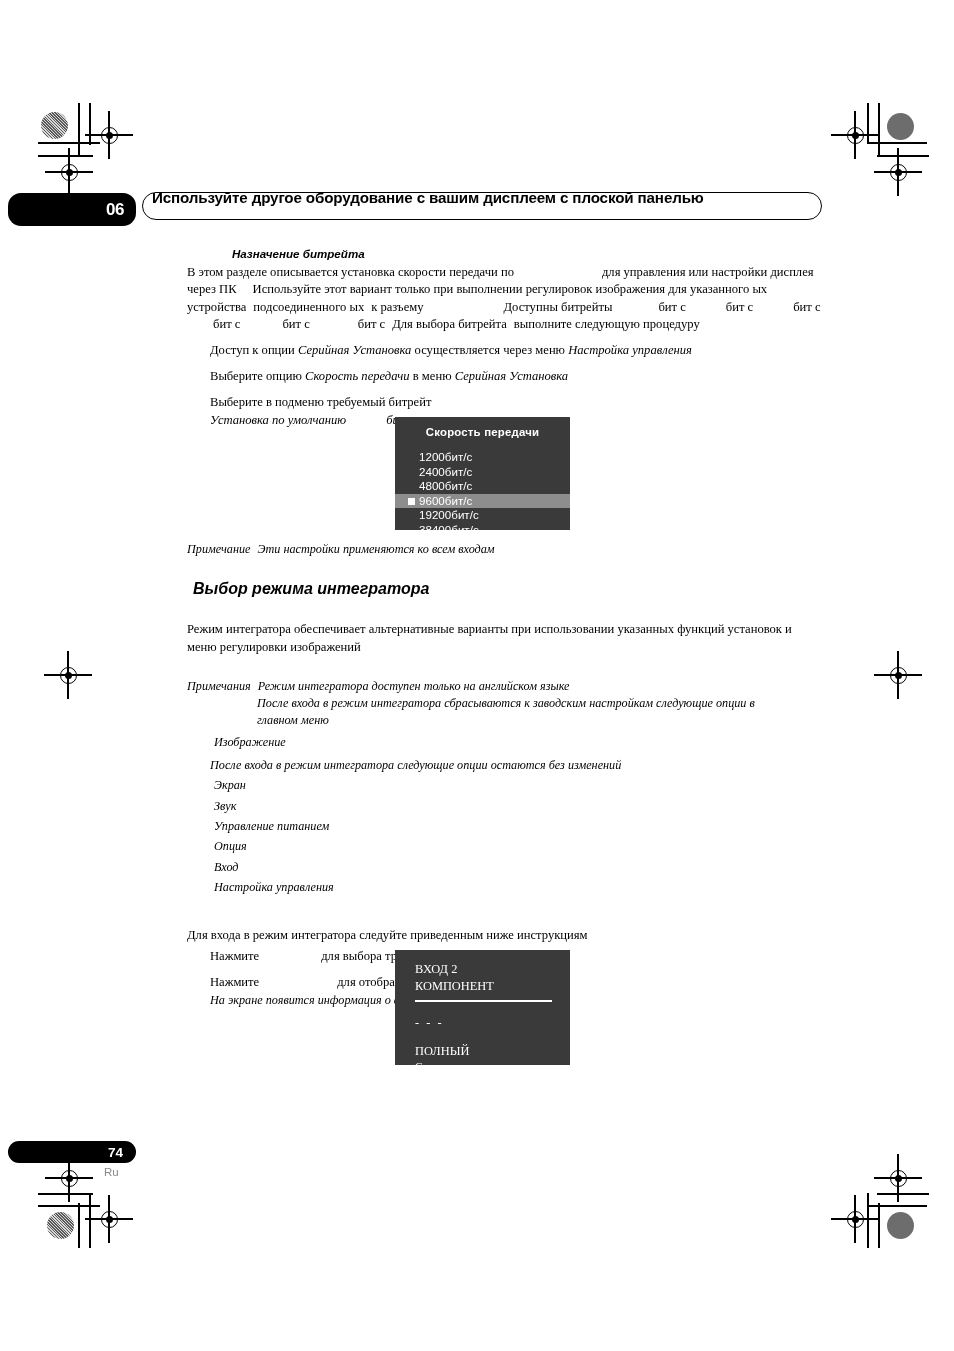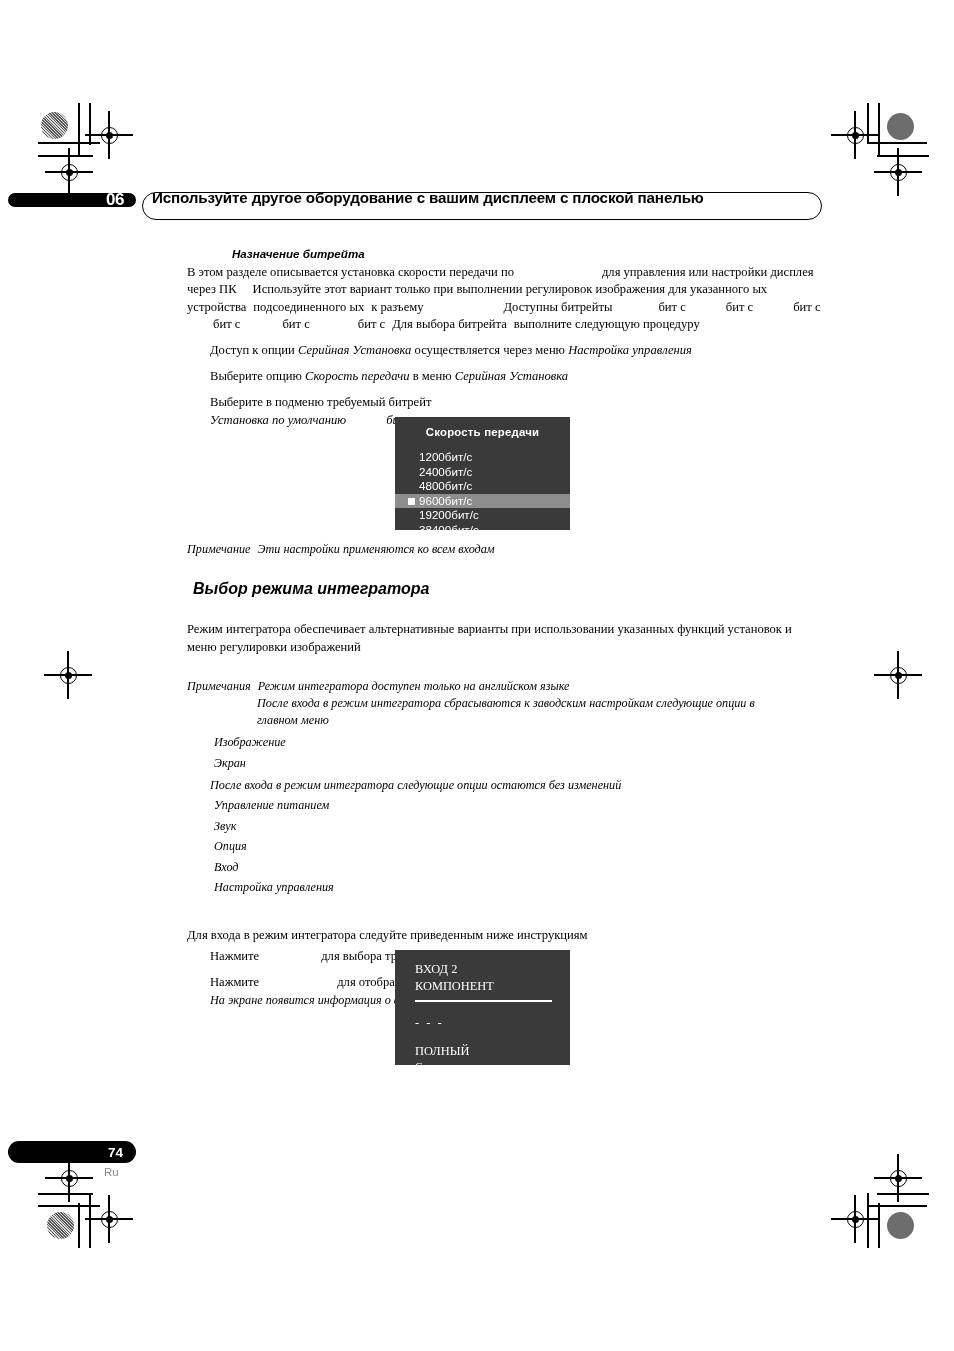--- a/index.html
+++ b/index.html
@@ -74,21 +74,21 @@
   }
 
   .crop-l { position: absolute; background: #000; }
 
   
   .chapter-bar {
     position: absolute;
     left: 8px;
     top: 193px;
     width: 128px;
-    height: 14px;
+    height: 33px;
     background: #000;
     border-radius: 13px;
     z-index: 5;
   }
   .chapter-num {
     position: absolute;
     right: 12px;
     top: 50%;
     transform: translateY(-50%);
     color: #fff;
@@ -432,26 +432,26 @@
 
   <div class="spacer-lg"></div>
 
   <div class="note">
     <span>Примечания</span><span class="gap" style="width:7px"></span><span>Режим интегратора доступен только на английском языке</span><br>
     <span class="gap" style="width:70px"></span><span>После входа в режим интегратора  сбрасываются к заводским настройкам следующие опции в</span><br>
     <span class="gap" style="width:70px"></span><span>главном меню</span>
   </div>
 
   <div class="note indent2" style="margin-top:5px;">Изображение</div>
+  <div class="note indent1" style="margin-top:5px;">После входа в режим интегратора  следующие опции остаются без изменений</div>
+
   <div class="note indent2" style="margin-top:3px;">Экран</div>
 
-  <div class="note indent1" style="margin-top:5px;">После входа в режим интегратора  следующие опции остаются без изменений</div>
-
+  <div class="note indent2" style="margin-top:4px;">Звук</div>
   <div class="note indent2" style="margin-top:3px;">Управление питанием</div>
-  <div class="note indent2" style="margin-top:4px;">Звук</div>
   <div class="note indent2" style="margin-top:3px;">Опция</div>
   <div class="note indent2" style="margin-top:3px;">Вход</div>
   <div class="note indent2" style="margin-top:3px;">Настройка управления</div>
 
   <div class="spacer-lg"></div>
   <div class="spacer-sm"></div>
 
   <div class="para">Для входа в режим интегратора  следуйте приведенным ниже инструкциям</div>
 
   <div class="para indent1" style="margin-top:4px;">

